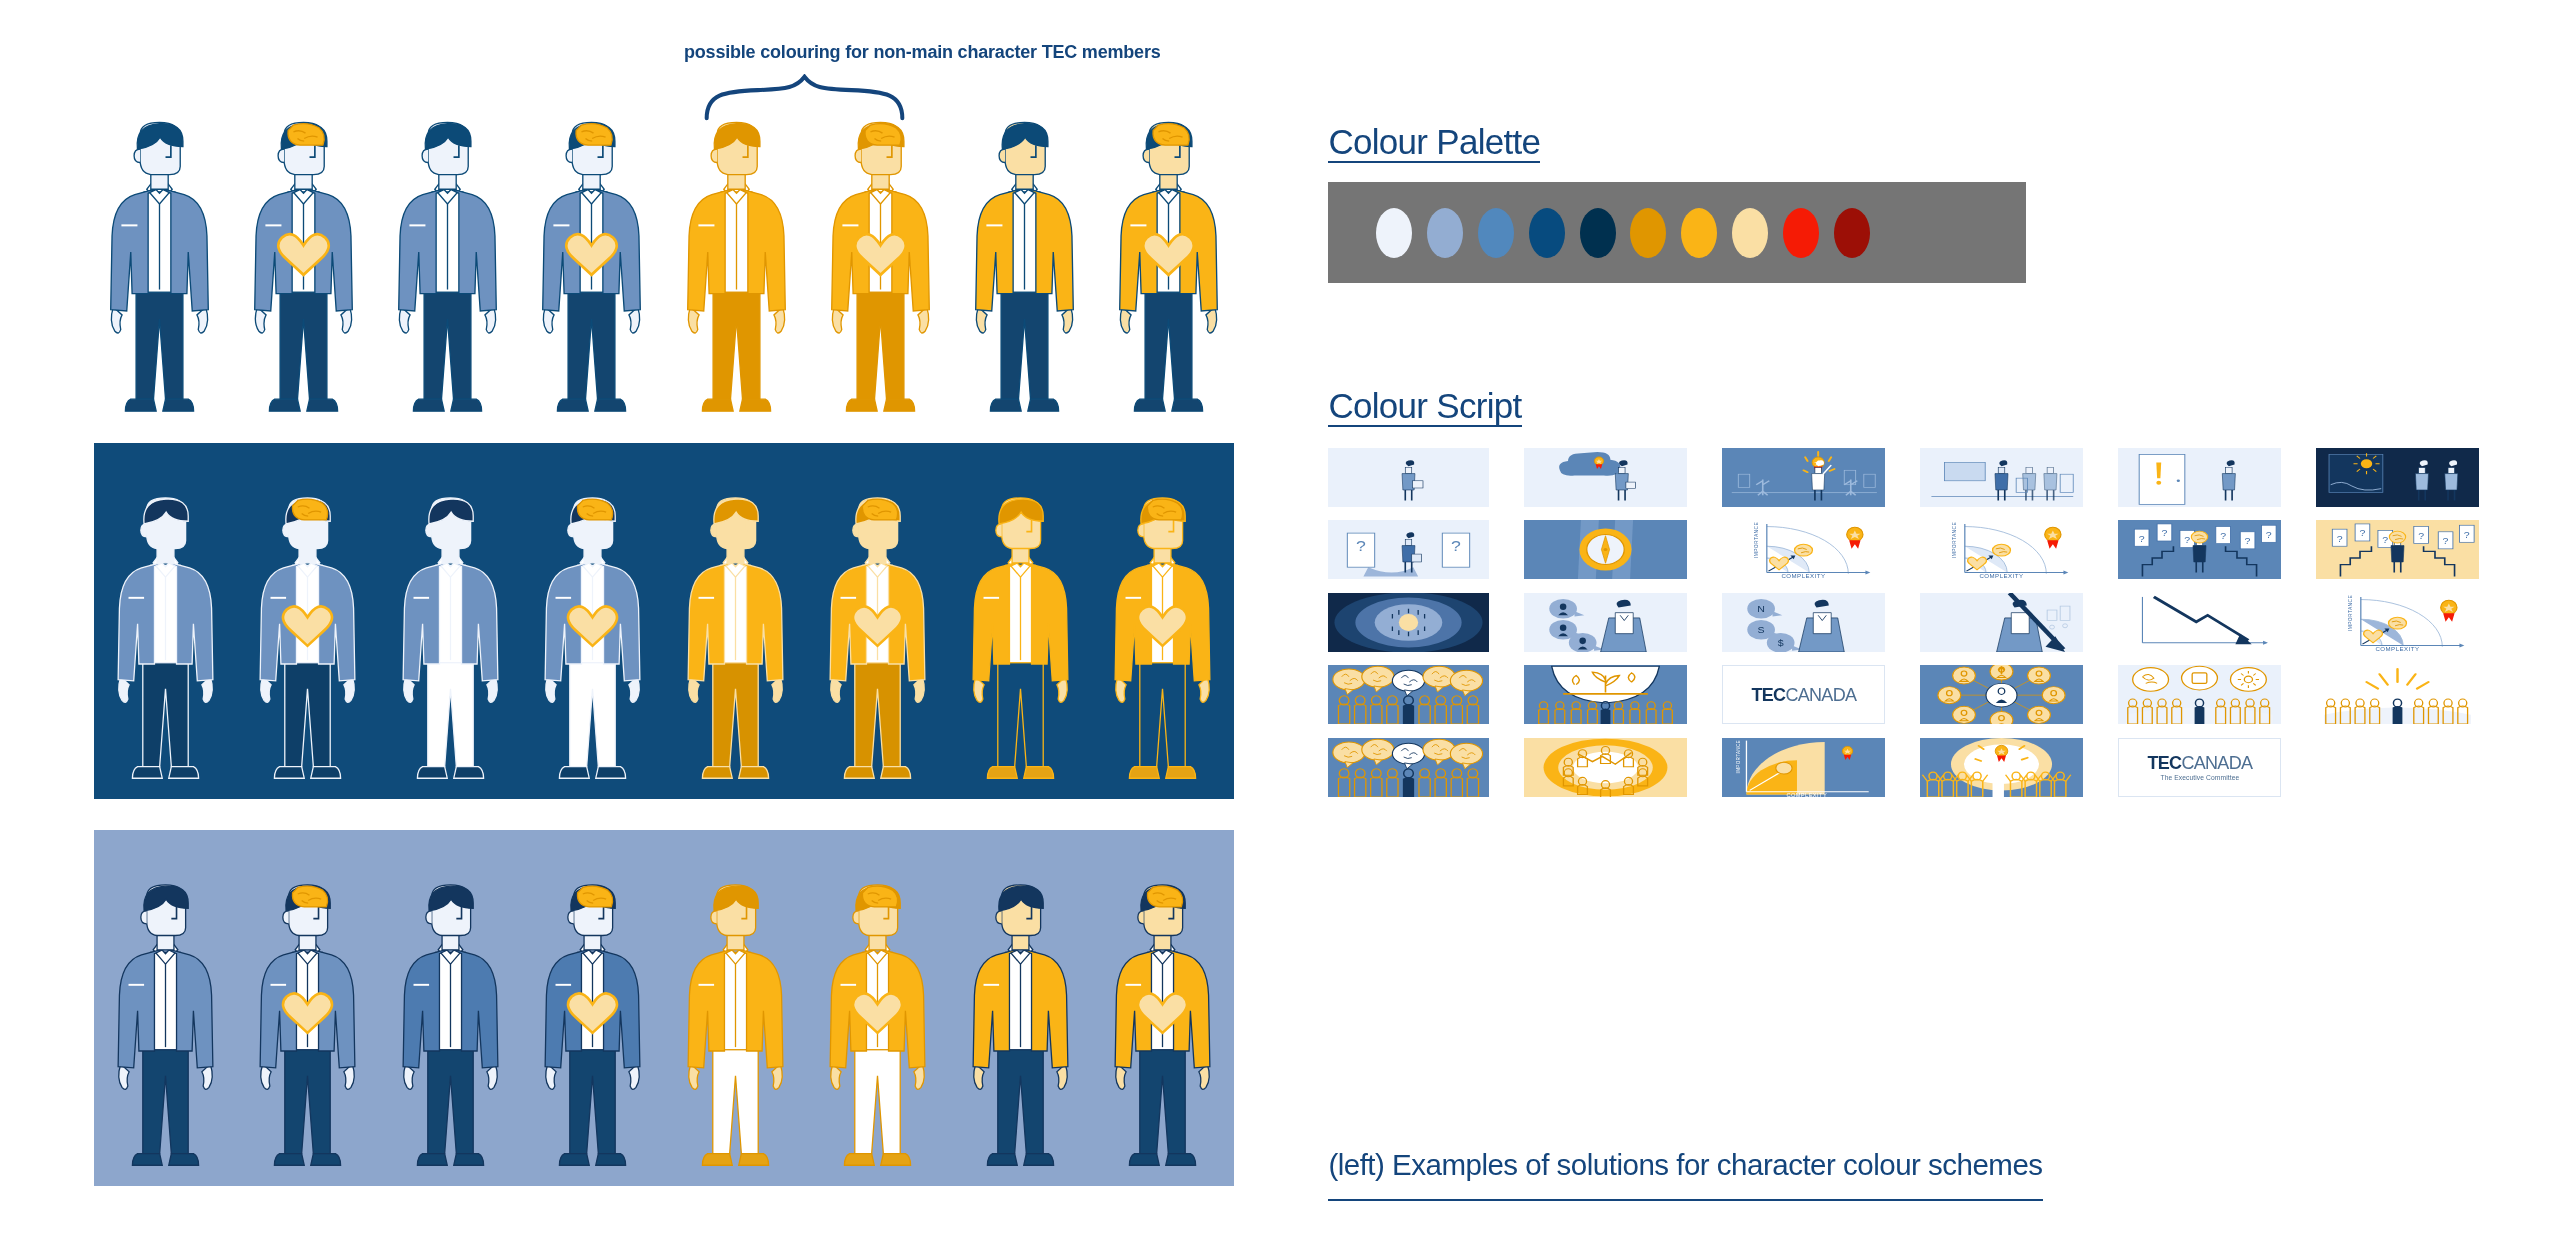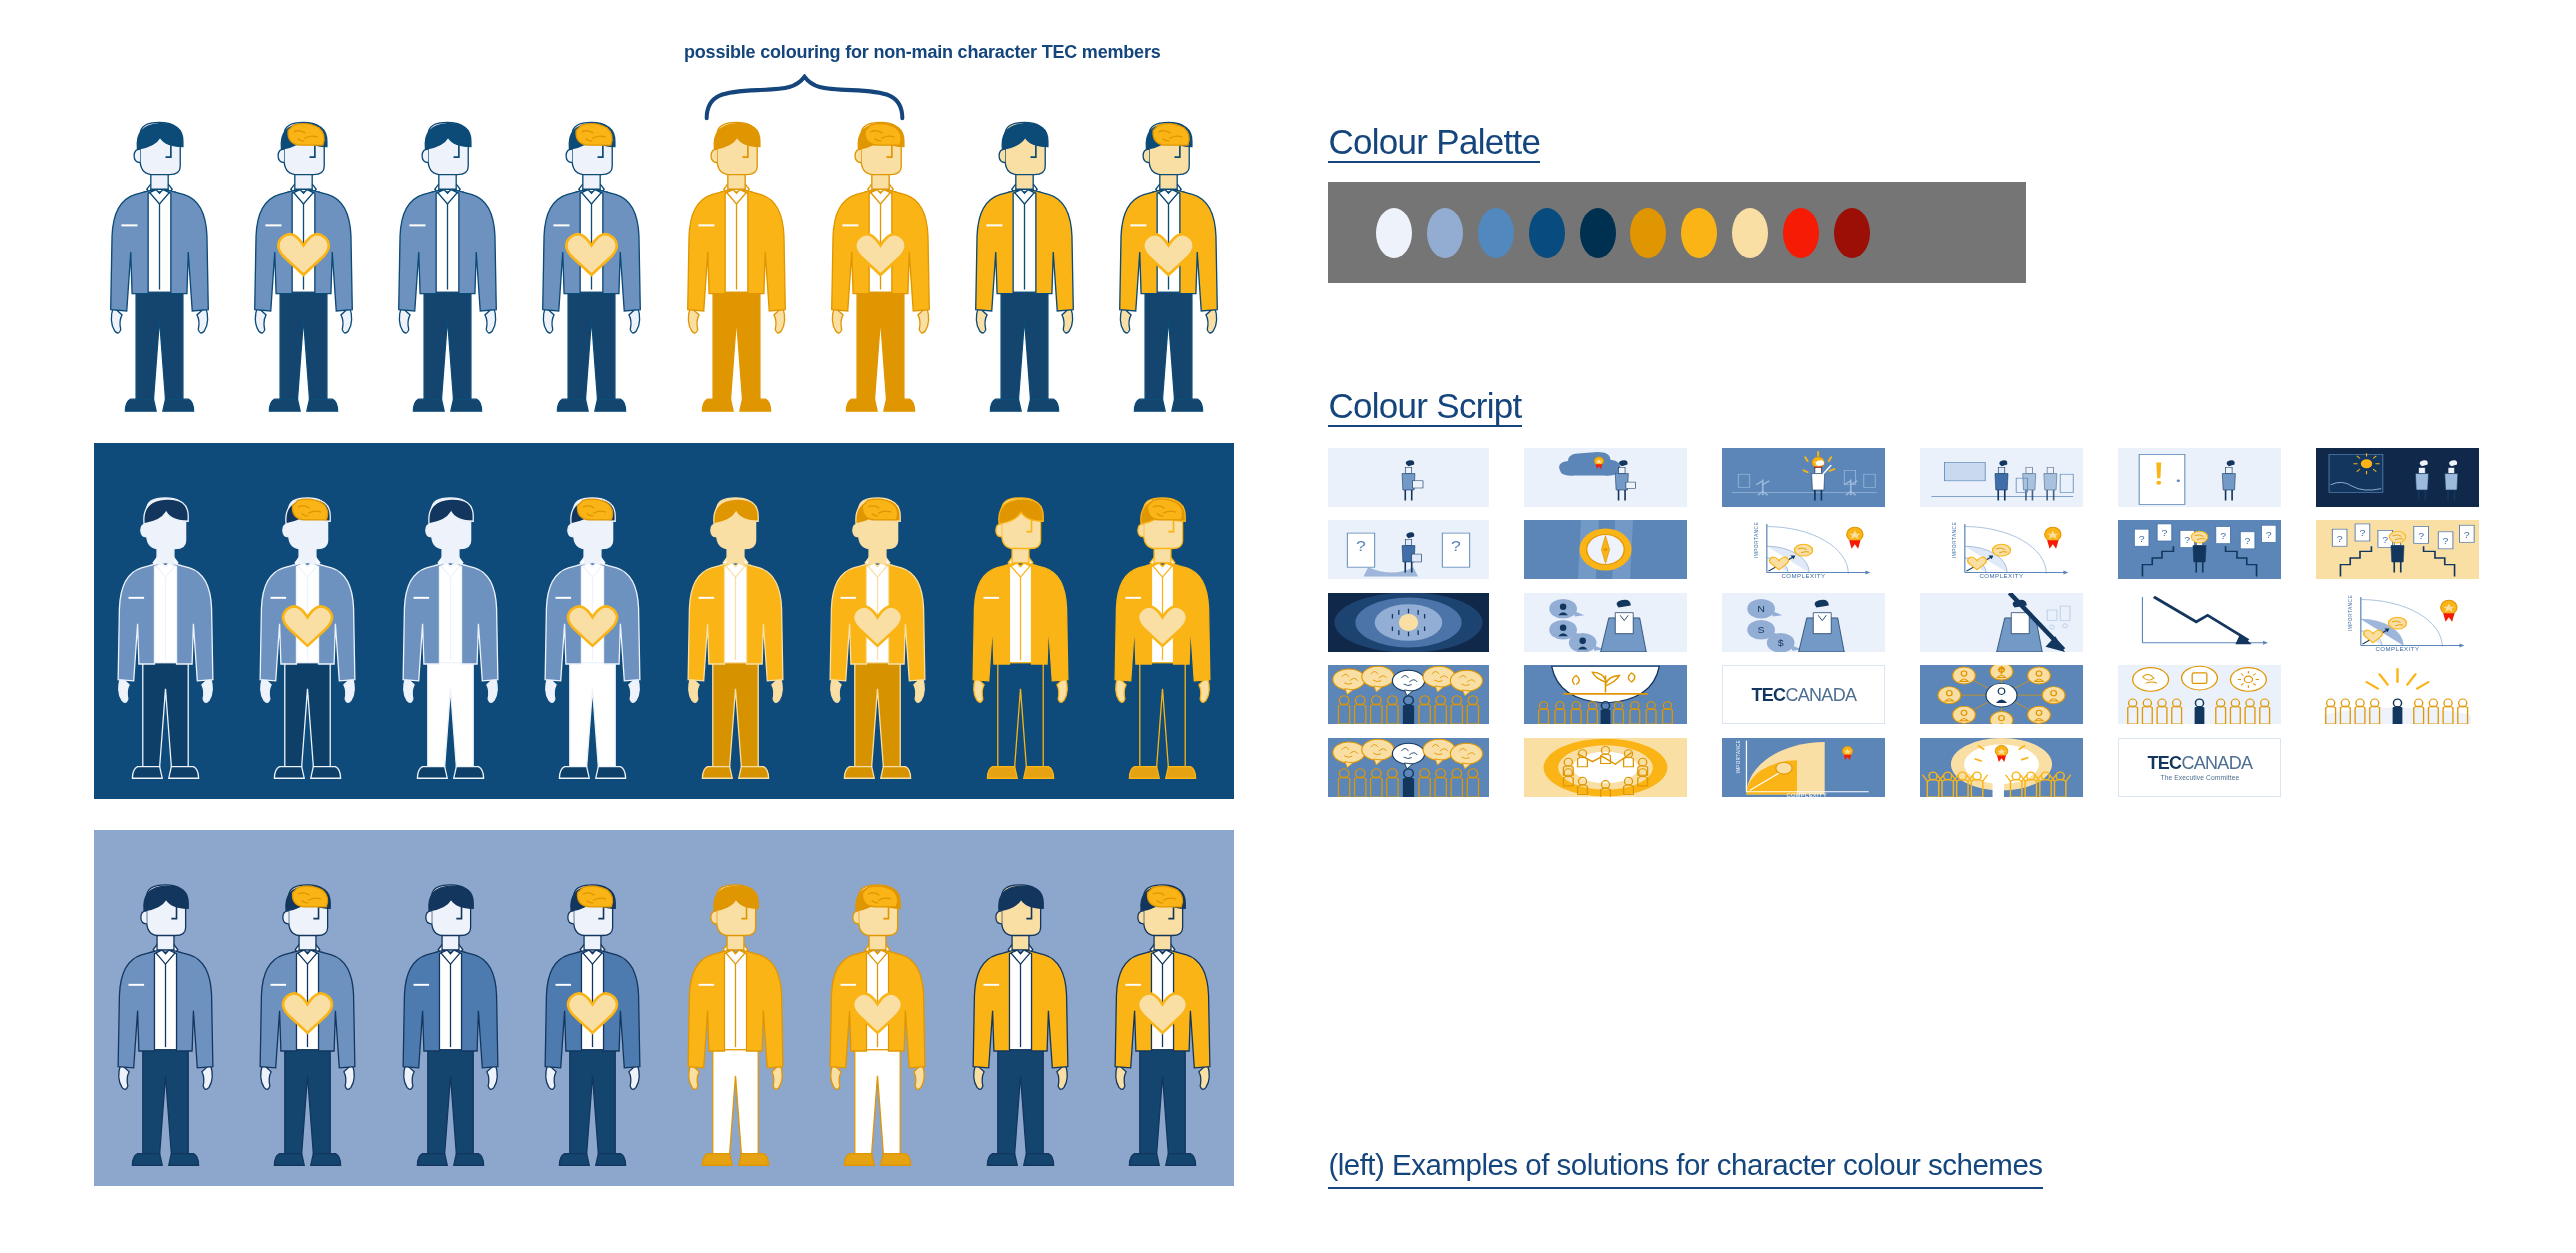--- a/index.html
+++ b/index.html
@@ -48,21 +48,21 @@
   #script-title{position:absolute;left:3.4px;top:388px;}
 
   #script-grid{position:absolute;left:3.4px;top:448px;width:1181px;}
   .script-row{display:flex;align-items:flex-start;height:59px;margin-bottom:13.4px;}
   .thumb{height:59px;position:relative;overflow:hidden;flex:0 0 auto;margin-right:0;}
   .thumb svg{display:block;width:100%;height:100%;}
 
   #caption{position:absolute;left:3.4px;top:1148px;
       font-family:"Liberation Sans",sans-serif;font-size:29.5px;color:#14457c;
       letter-spacing:-0.5px;border-bottom:2px solid #14457c;
-      display:inline-block;padding-bottom:5px;white-space:nowrap;}
+      display:inline-block;padding-bottom:17px;white-space:nowrap;}
 
   
   .tec-logo{display:flex;align-items:center;justify-content:center;
             height:100%;width:100%;background:#ffffff;
             border:0.7px solid #dbe5f2;box-sizing:border-box;flex-direction:column;}
   .tec-main{font-family:"Liberation Sans",sans-serif;font-size:18px;
             letter-spacing:-0.7px;line-height:1;white-space:nowrap;}
   .tec-bold{font-weight:bold;color:#13365e;}
   .tec-light{font-weight:400;color:#4d6e91;}
   .tec-tag{font-family:"Liberation Sans",sans-serif;font-size:6.7px;

